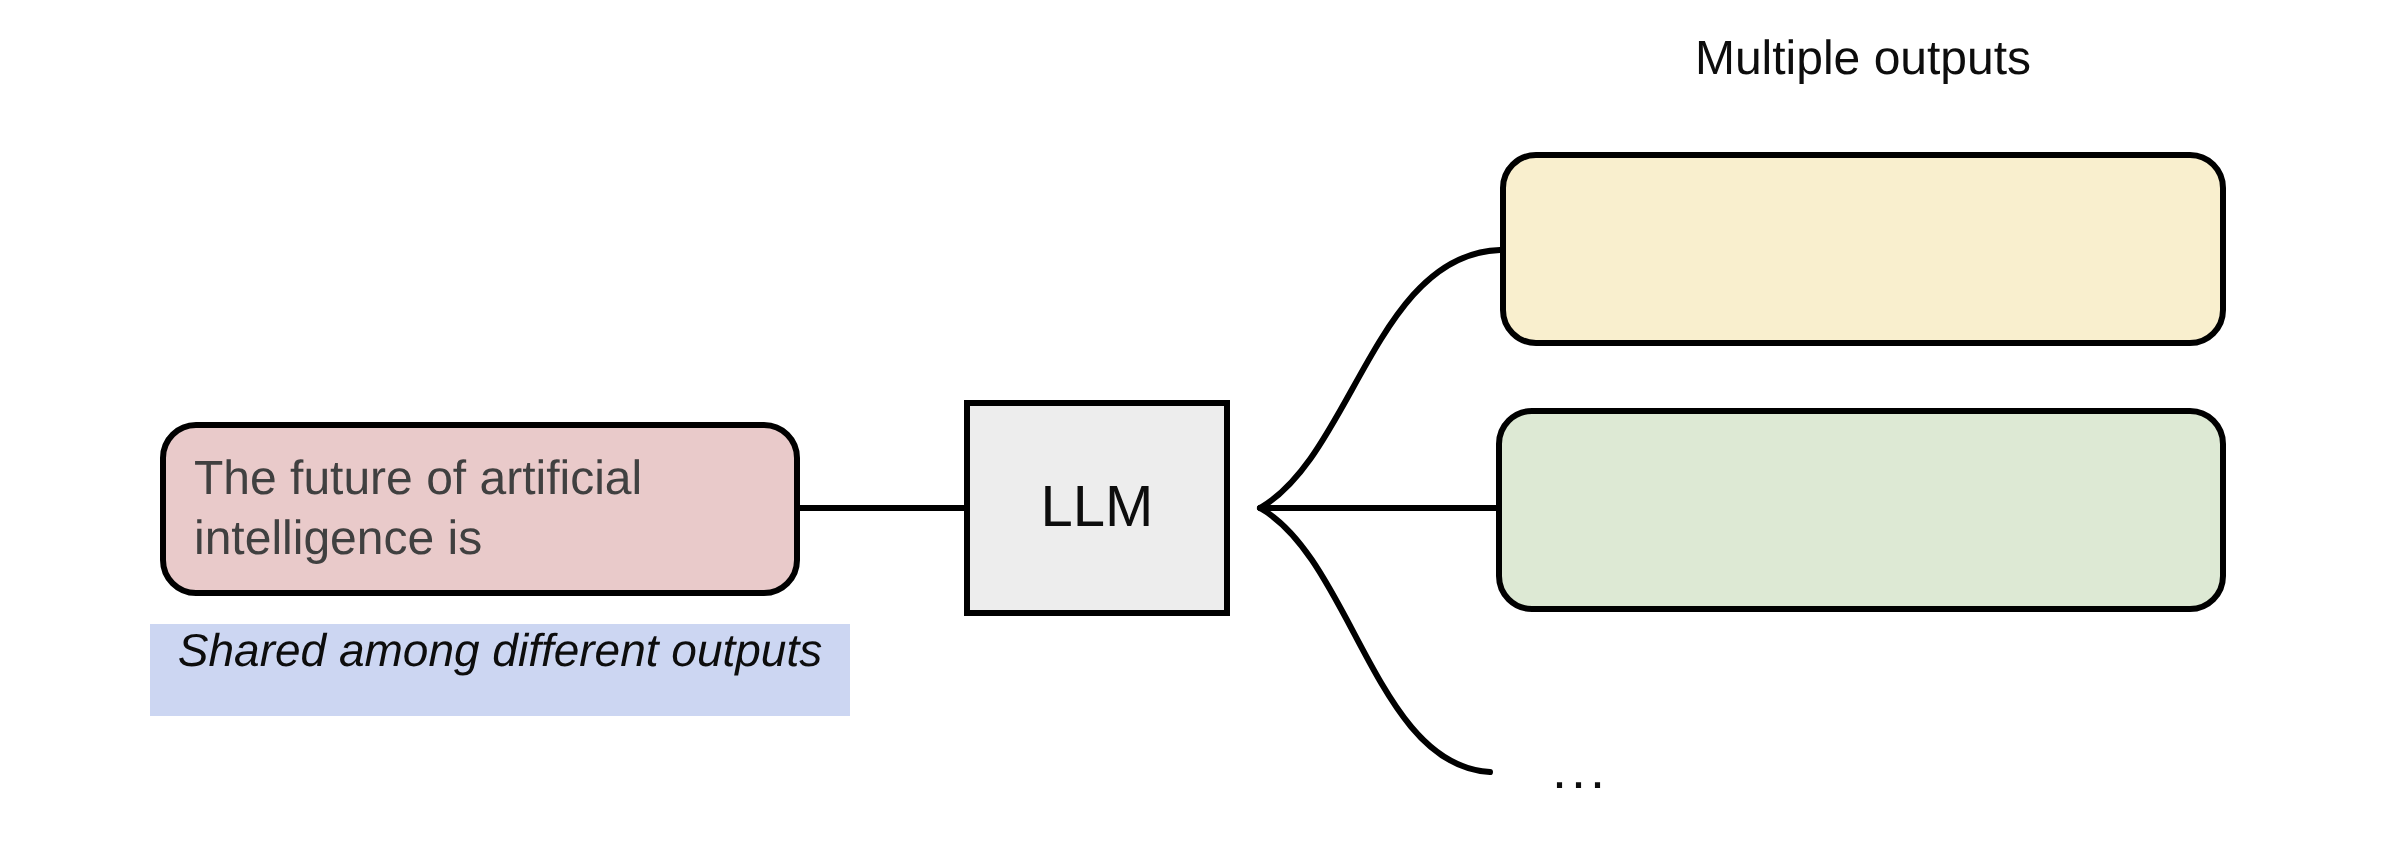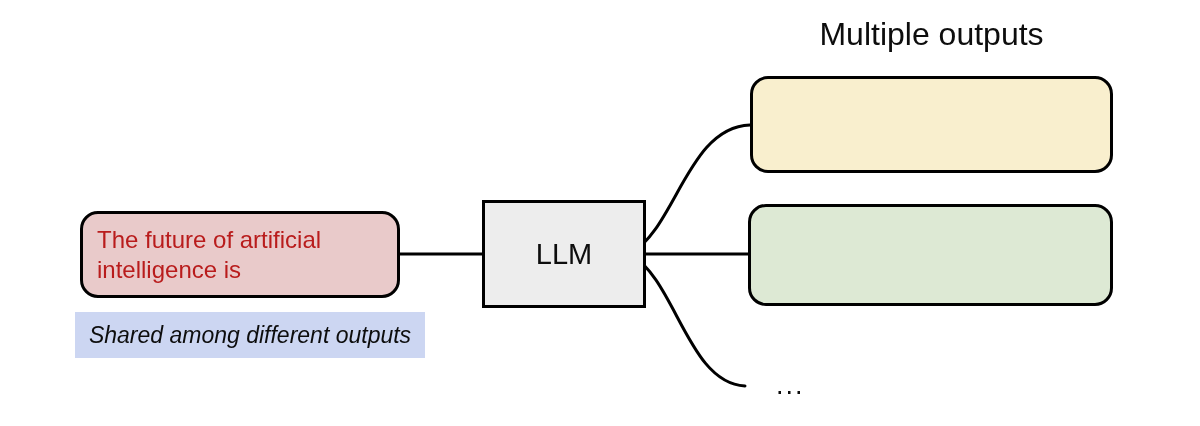--- a/index.html
+++ b/index.html
@@ -37,26 +37,26 @@
     border-radius: 18px;
   }
   .prompt-box {
     left: 80px;
     top: 211px;
     width: 320px;
     height: 87px;
     padding: 11px 6px 11px 14px;
     font-size: 24px;
     line-height: 30px;
-    color: #b91c1c;
+    color: #404040;
   }
   .llm-box {
     left: 482px;
     top: 200px;
-    width: 164px;
+    width: 133px;
     height: 108px;
     display: flex;
     align-items: center;
     justify-content: center;
     font-size: 29px;
     color: #0d0d0d;
   }
   .output-1 {
     left: 750px;
     top: 76px;
@@ -65,42 +65,41 @@
   }
   .output-2 {
     left: 748px;
     top: 204px;
     width: 365px;
     height: 102px;
   }
   .title-label {
     position: absolute;
     text-align: center;
-    font-size: 32px;
+    font-size: 24px;
     color: #0d0d0d;
     white-space: nowrap;
   }
   .prompt-title {
     left: 80px;
     top: 155px;
     width: 320px;
   }
   .outputs-title {
     left: 750px;
     top: 16px;
     width: 363px;
   }
   .note {
     position: absolute;
     left: 75px;
     top: 312px;
     width: 350px;
     height: 46px;
     display: flex;
-    align-items: center;
     justify-content: center;
     font-style: italic;
     font-size: 23px;
     color: #0d0d0d;
     white-space: nowrap;
   }
   .ellipsis {
     position: absolute;
     left: 776px;
     top: 370px;

